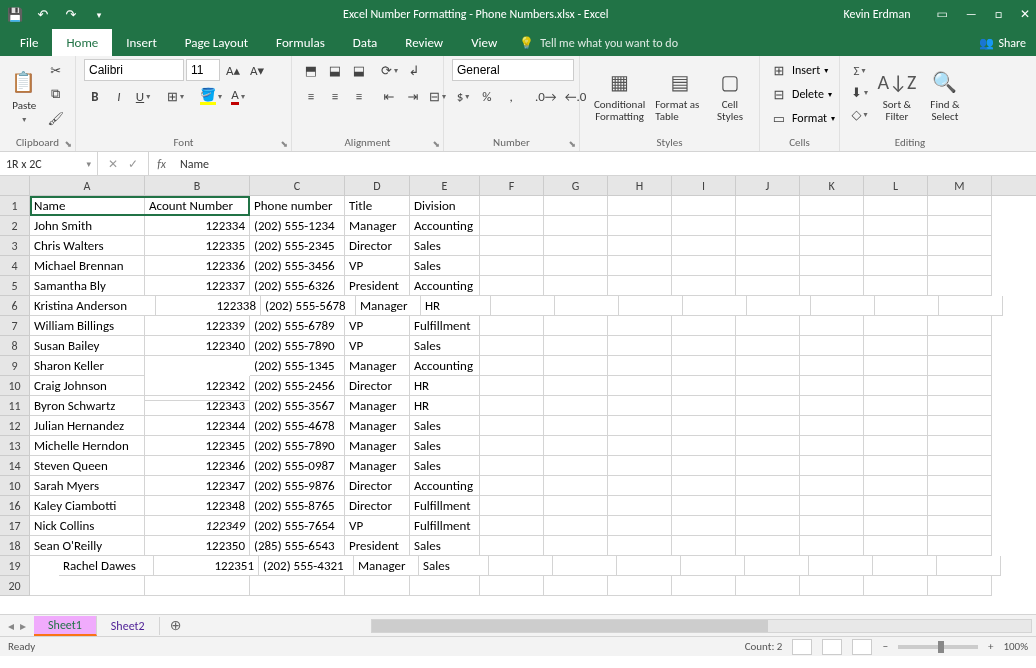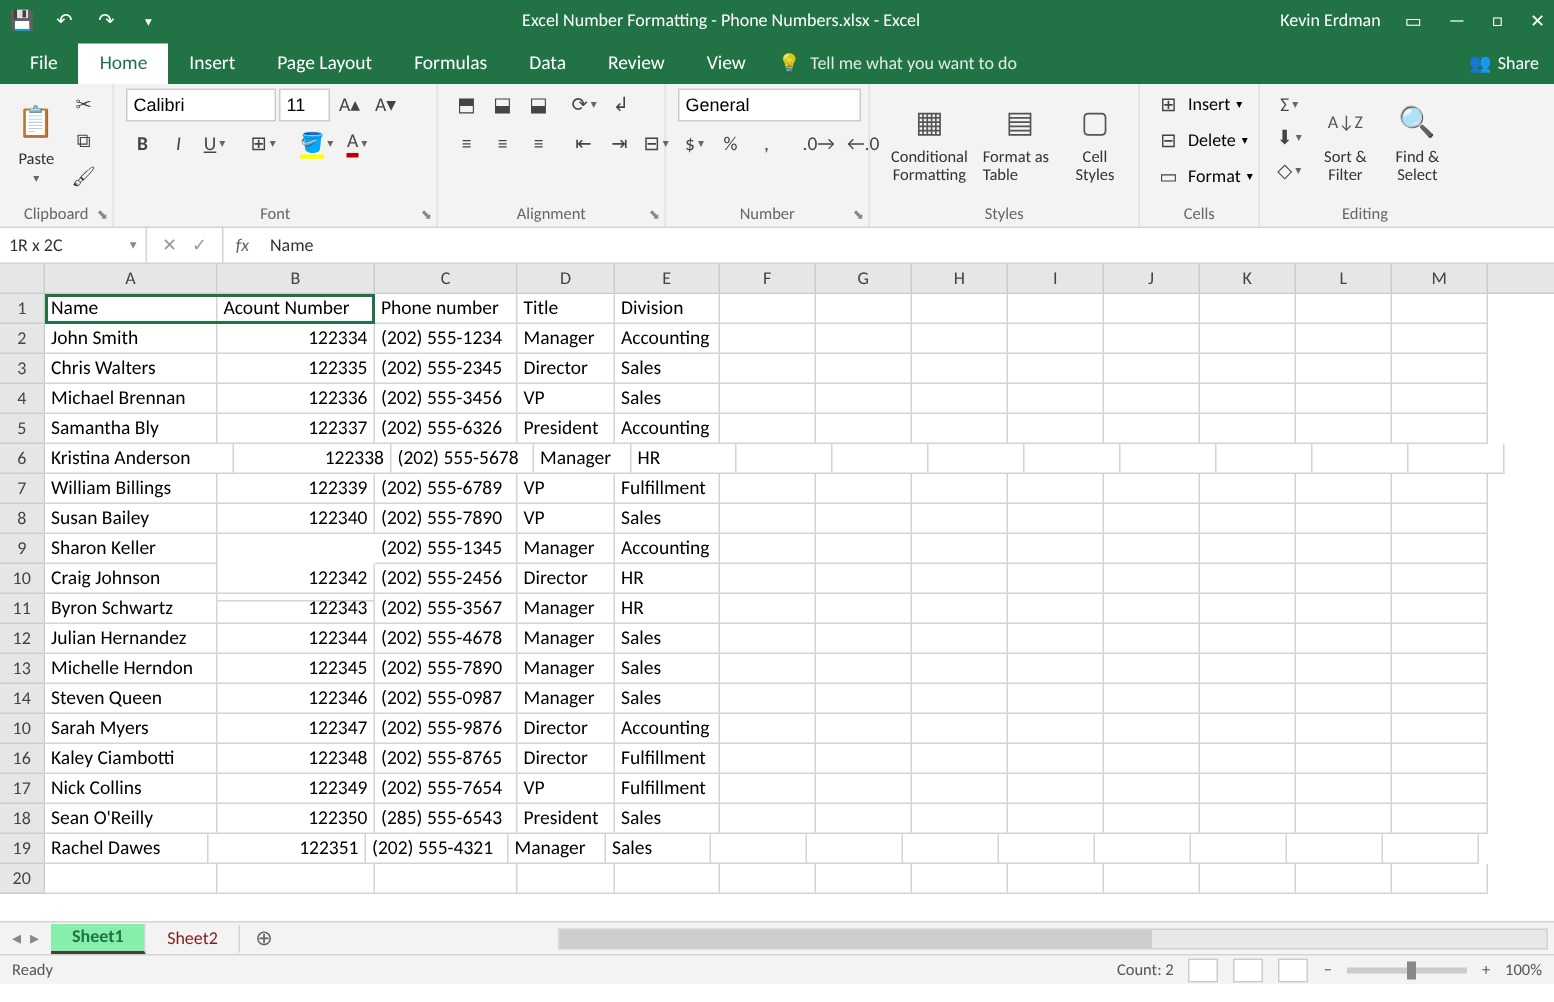--- a/index.html
+++ b/index.html
@@ -3,21 +3,21 @@
 <meta charset="utf-8">
 <style>
 * { box-sizing: border-box; margin: 0; padding: 0; }
 body { font-family: "Segoe UI", Calibri, sans-serif; font-size: 12px; background: #fff; overflow: hidden; width: 1036px; height: 668px; position: relative; }
 
 
 .titlebar { background: #217346; color: #fff; height: 28px; display: flex; align-items: center; padding: 0 6px; font-size: 12px; }
 .titlebar .qat { display: flex; gap: 10px; align-items: center; }
 .titlebar .qat-icon { width: 18px; height: 18px; display: flex; align-items: center; justify-content: center; color: #fff; font-size: 13px; }
 .titlebar .title { flex: 1; text-align: center; font-size: 12px; }
-.titlebar .user { margin-right: 10px; }
+.titlebar .user { margin-right: 20px; }
 .titlebar .winbtns { display: flex; gap: 18px; margin-left: 6px; font-size: 12px; align-items: center; }
 .titlebar .winbtns span { cursor: pointer; }
 
 
 .ribbon-tabs { background: #217346; color: #fff; height: 28px; display: flex; align-items: flex-end; padding-left: 6px; font-size: 13px; }
 .ribbon-tabs .tab { padding: 6px 14px 6px 14px; cursor: pointer; }
 .ribbon-tabs .tab.file { background: #217346; }
 .ribbon-tabs .tab.active { background: #fff; color: #217346; }
 .ribbon-tabs .tellme { padding: 6px 8px; font-size: 12px; opacity: 0.85; display:flex; align-items:center; gap:6px;}
 .ribbon-tabs .share { margin-left: auto; padding: 6px 10px; display:flex; align-items:center; gap:4px; font-size:12px;}
@@ -55,22 +55,22 @@
 .row-header { height: 20px; border-bottom: 1px solid #ccc; text-align: center; font-size: 12px; color: #444; line-height: 20px; background:#e6e6e6;}
 .cells { position: absolute; top: 20px; left: 30px; right: 0; bottom: 0; }
 .cell-row { display: flex; height: 20px; }
 .cell { border-right: 1px solid #d4d4d4; border-bottom: 1px solid #d4d4d4; padding: 0 4px; font-size: 13px; font-family: Calibri, sans-serif; line-height: 20px; overflow: hidden; white-space: nowrap; color:#000;}
 .cell.num { text-align: right; }
 .selection { position: absolute; border: 2px solid #217346; pointer-events: none; }
 
 
 .sheet-tabs { height: 22px; border-top: 1px solid #d4d4d4; display: flex; align-items: center; background: #f3f3f3; font-size: 12px; }
 .sheet-nav { padding: 0 8px; color: #888; display:flex; gap:6px;}
-.sheet-tab { padding: 2px 14px; border-right: 1px solid #d4d4d4; cursor: pointer; background:#f3f3f3; color:#7f1d1d;}
-.sheet-tab.active { background: #86efac; border-bottom: 2px solid #404040; color:#217346; font-weight:700;}
+.sheet-tab { padding: 2px 14px; border-right: 1px solid #d4d4d4; cursor: pointer; background:#f3f3f3; color:#4c1d95;}
+.sheet-tab.active { background: #f0abfc; border-bottom: 2px solid #f97316; color:#217346; font-weight:400;}
 .add-sheet { padding: 0 10px; color: #666; font-size:14px;}
 .hscroll { margin-left: 180px; flex: 1; height: 14px; background: #e8e8e8; margin-right:4px; position:relative; border:1px solid #d4d4d4;}
 .hscroll-thumb { position:absolute; left:0; width:60%; top:0; bottom:0; background:#cdcdcd;}
 
 
 .status-bar { height: 20px; background: #f3f3f3; border-top: 1px solid #d4d4d4; display: flex; align-items: center; font-size: 11px; color: #555; padding: 0 8px; }
 .status-bar .right { margin-left: auto; display: flex; gap: 10px; align-items: center; }
 .view-btn { width:20px; height:16px; border:1px solid #ccc; background:#fff; display:inline-block;}
 .zoom-slider { width:80px; height:4px; background:#ccc; position:relative;}
 .zoom-slider::after{content:""; position:absolute; left:50%; top:-4px; width:6px; height:12px; background:#888;}
@@ -248,21 +248,21 @@
   </div>
 
   <div class="group" style="width:140px;border-right:none;">
     <div class="group-content">
       <div class="col" style="gap:0;">
         <div class="icon-btn dropdown-arrow">Σ</div>
         <div class="icon-btn dropdown-arrow">⬇</div>
         <div class="icon-btn dropdown-arrow">◇</div>
       </div>
       <div class="big-btn" style="width:44px;">
-        <div class="big-icon" style="font-size:12px;">A↓Z</div>
+        <div class="big-icon" style="font-size:20px;">A↓Z</div>
         <span style="text-align:center;line-height:1.1;">Sort &amp; Filter</span>
       </div>
       <div class="big-btn" style="width:44px;">
         <div class="big-icon">🔍</div>
         <span style="text-align:center;line-height:1.1;">Find &amp; Select</span>
       </div>
     </div>
     <div class="group-label">Editing</div>
   </div>
 </div>
@@ -555,21 +555,21 @@
         <div class="cell" style="width: 64px;"></div>
         <div class="cell" style="width: 64px;"></div>
         <div class="cell" style="width: 64px;"></div>
         <div class="cell" style="width: 64px;"></div>
         <div class="cell" style="width: 64px;"></div>
         <div class="cell" style="width: 64px;"></div>
         <div class="cell" style="width: 64px;"></div>
       </div>
       <div class="cell-row">
         <div class="cell" style="width: 115px;">Nick Collins</div>
-        <div class="cell num" style="width: 105px;">122349</div>
+        <div class="cell num" style="width: 105px; font-style: italic;">122349</div>
         <div class="cell" style="width: 95px;">(202) 555-7654</div>
         <div class="cell" style="width: 65px;">VP</div>
         <div class="cell" style="width: 70px;">Fulfillment</div>
         <div class="cell" style="width: 64px;"></div>
         <div class="cell" style="width: 64px;"></div>
         <div class="cell" style="width: 64px;"></div>
         <div class="cell" style="width: 64px;"></div>
         <div class="cell" style="width: 64px;"></div>
         <div class="cell" style="width: 64px;"></div>
         <div class="cell" style="width: 64px;"></div>
@@ -584,21 +584,21 @@
         <div class="cell" style="width: 64px;"></div>
         <div class="cell" style="width: 64px;"></div>
         <div class="cell" style="width: 64px;"></div>
         <div class="cell" style="width: 64px;"></div>
         <div class="cell" style="width: 64px;"></div>
         <div class="cell" style="width: 64px;"></div>
         <div class="cell" style="width: 64px;"></div>
         <div class="cell" style="width: 64px;"></div>
       </div>
       <div class="cell-row">
-        <div class="cell" style="width: 109px;">Rachel Dawes</div>
+        <div class="cell" style="width: 95px; margin-left: 29px;">Rachel Dawes</div>
         <div class="cell num" style="width: 105px;">122351</div>
         <div class="cell" style="width: 95px;">(202) 555-4321</div>
         <div class="cell" style="width: 65px;">Manager</div>
         <div class="cell" style="width: 70px;">Sales</div>
         <div class="cell" style="width: 64px;"></div>
         <div class="cell" style="width: 64px;"></div>
         <div class="cell" style="width: 64px;"></div>
         <div class="cell" style="width: 64px;"></div>
         <div class="cell" style="width: 64px;"></div>
         <div class="cell" style="width: 64px;"></div>

